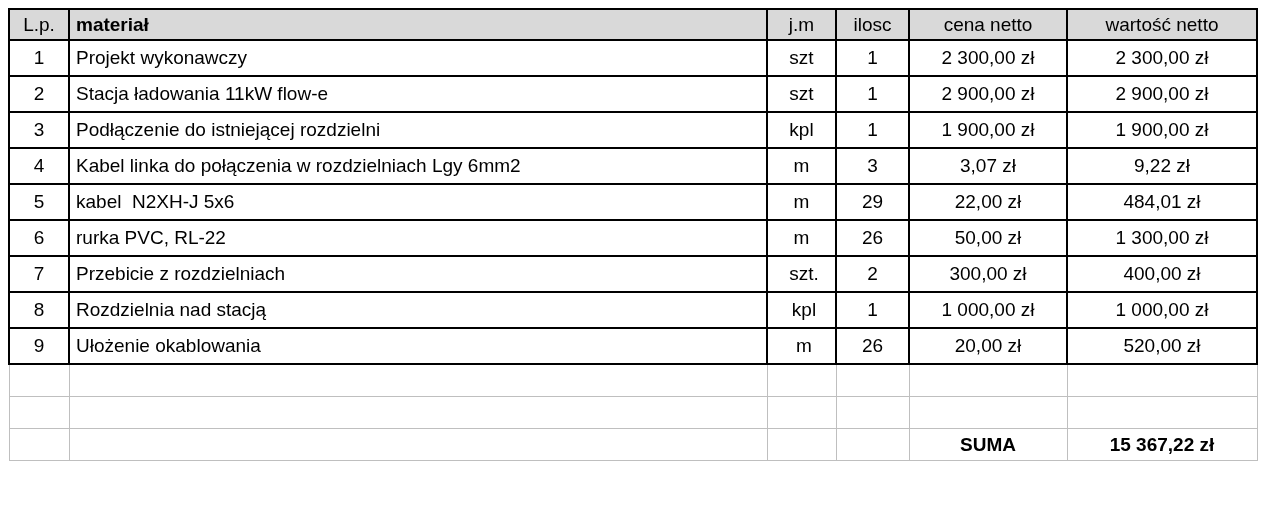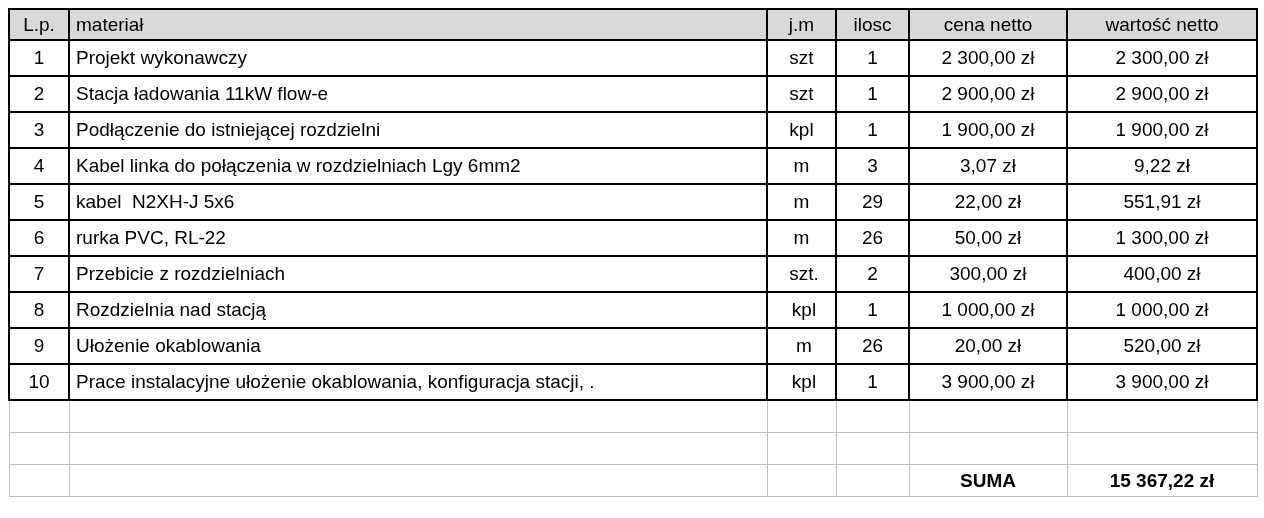--- a/index.html
+++ b/index.html
@@ -29,20 +29,21 @@
     background: var(--header-bg, #d9d9d9);
     border: 2px solid var(--border-dark, #000);
     font-weight: normal;
     height: 27px;
     text-align: center;
     overflow: hidden;
   }
   thead th.col-material {
     text-align: left;
     padding-left: 6px;
+    font-weight: bold;
   }
 
   tbody.dark td {
     border: 2px solid var(--border-dark, #000);
     height: 34px;
     text-align: center;
     overflow: hidden;
     padding: 0;
   }
   tbody.light td {
@@ -121,21 +122,21 @@
       <td class="col-ilosc">3</td>
       <td class="col-cena">3,07 zł</td>
       <td class="col-wartosc">9,22 zł</td>
     </tr>
     <tr>
       <td class="col-lp">5</td>
       <td class="col-material">kabel  N2XH-J 5x6</td>
       <td class="col-jm">m</td>
       <td class="col-ilosc">29</td>
       <td class="col-cena">22,00 zł</td>
-      <td class="col-wartosc">551,91 zł</td>
+      <td class="col-wartosc">484,01 zł</td>
     </tr>
     <tr>
       <td class="col-lp">6</td>
       <td class="col-material">rurka PVC, RL-22</td>
       <td class="col-jm">m</td>
       <td class="col-ilosc">26</td>
       <td class="col-cena">50,00 zł</td>
       <td class="col-wartosc">1 300,00 zł</td>
     </tr>
     <tr class="jm-left">
@@ -155,28 +156,20 @@
       <td class="col-wartosc">1 000,00 zł</td>
     </tr>
     <tr class="jm-left">
       <td class="col-lp">9</td>
       <td class="col-material">Ułożenie okablowania</td>
       <td class="col-jm">m</td>
       <td class="col-ilosc">26</td>
       <td class="col-cena">20,00 zł</td>
       <td class="col-wartosc">520,00 zł</td>
     </tr>
-    <tr class="jm-left">
-      <td class="col-lp">10</td>
-      <td class="col-material">Prace instalacyjne ułożenie okablowania, konfiguracja stacji, .</td>
-      <td class="col-jm">kpl</td>
-      <td class="col-ilosc">1</td>
-      <td class="col-cena">3 900,00 zł</td>
-      <td class="col-wartosc">3 900,00 zł</td>
-    </tr>
   </tbody>
   <tbody class="light">
     <tr>
       <td class="col-lp"></td>
       <td class="col-material"></td>
       <td class="col-jm"></td>
       <td class="col-ilosc"></td>
       <td class="col-cena"></td>
       <td class="col-wartosc"></td>
     </tr>

